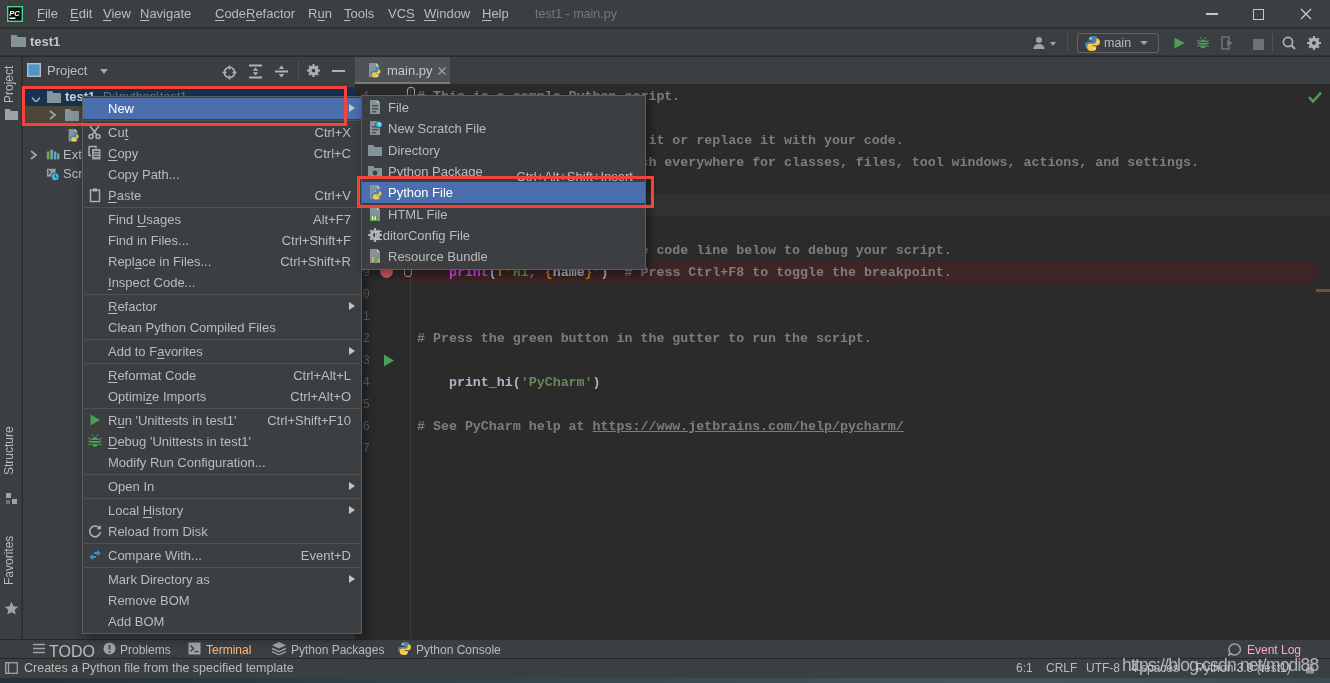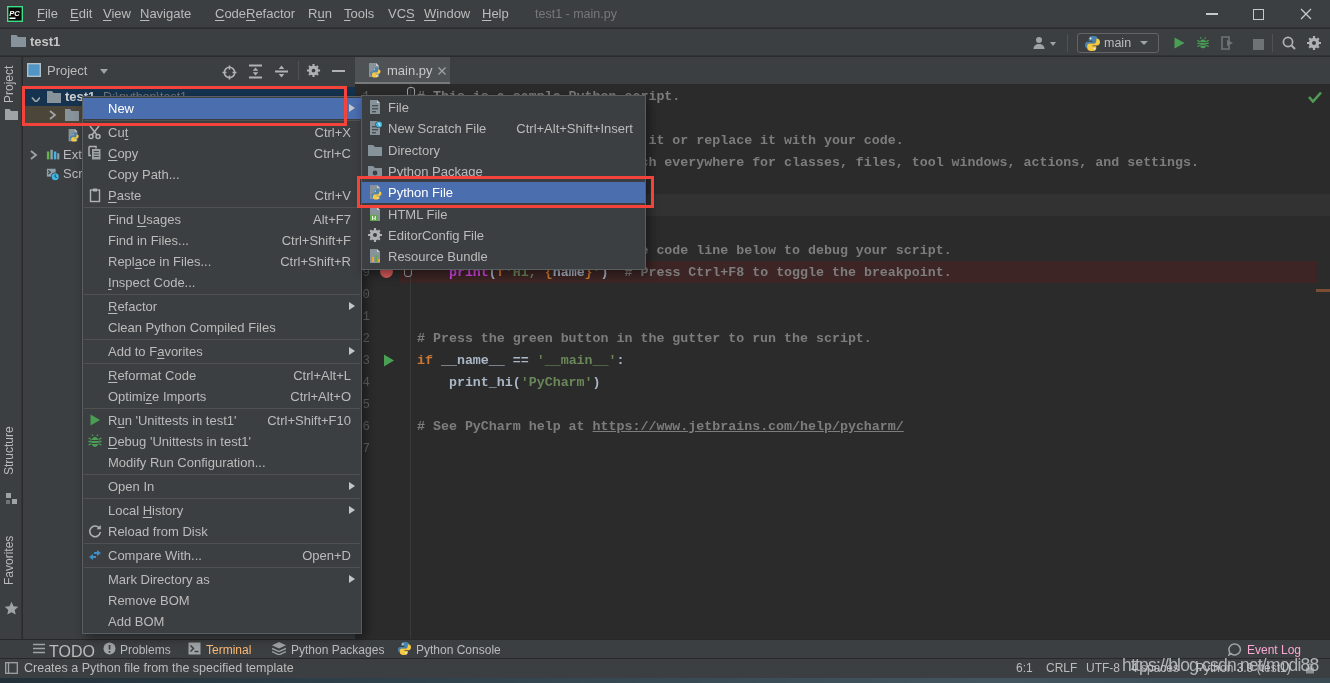--- a/index.html
+++ b/index.html
@@ -223,21 +223,20 @@
 <div class="abs" style="left:411px;top:194px;width:919px;height:22px;background:#323232;"></div>
 <div class="abs" style="left:399px;top:261px;width:918px;height:22px;background:#3d2525;"></div>
 <div class="abs" style="left:410px;top:84px;width:1px;height:555px;background:#3a3a3a;"></div>
 <div class="code" style="left:417px;top:86px;"><span class="c-com"># This is a sample Python script.</span></div>
 <div class="code" style="left:417px;top:130px;"><span class="c-com"># Press Shift+F10 to execute it or replace it with your code.</span></div>
 <div class="code" style="left:417px;top:152px;"><span class="c-com"># Press Double Shift to search everywhere for classes, files, tool windows, actions, and settings.</span></div>
 <div class="code" style="left:417px;top:218px;"><span class="c-kw">def </span><span style="color:#ffc66d">print_hi</span>(name):</div>
 <div class="code" style="left:417px;top:240px;"><span class="c-com">    # Use a breakpoint in the code line below to debug your script.</span></div>
 <div class="code" style="left:417px;top:262px;">    <span class="c-bi">print</span>(<span class="c-kw">f</span><span class="c-str">'Hi, </span><span class="c-kw">{</span><span style="color:#a9b7c6;font-weight:bold">name</span><span class="c-kw">}</span><span class="c-str">'</span>)  <span class="c-com"># Press Ctrl+F8 to toggle the breakpoint.</span></div>
 <div class="code" style="left:417px;top:328px;"><span class="c-com"># Press the green button in the gutter to run the script.</span></div>
-<div class="code" style="left:417px;top:350px;"><span class="c-kw">if </span><span style="font-weight:bold">__name__</span> == <span class="c-str">'__main__'</span>:</div>
 <div class="code" style="left:417px;top:372px;">    print_hi(<span class="c-str">'PyCharm'</span>)</div>
 <div class="code" style="left:417px;top:416px;"><span class="c-com"># See PyCharm help at <span style="text-decoration:underline">https://www.jetbrains.com/help/pycharm/</span></span></div>
 <div class="ln" style="left:346px;top:86px;">1</div>
 <div class="ln" style="left:346px;top:108px;">2</div>
 <div class="ln" style="left:346px;top:130px;">3</div>
 <div class="ln" style="left:346px;top:152px;">4</div>
 <div class="ln" style="left:346px;top:174px;">5</div>
 <div class="ln" style="left:346px;top:196px;">6</div>
 <div class="ln" style="left:346px;top:218px;">7</div>
 <div class="ln" style="left:346px;top:240px;">8</div>
@@ -529,21 +528,21 @@
       </div>
       <div class="sep" style="top:446px;"></div>
       <div class="mi" style="top:448px;">
         <div class="ic">
           <svg style="" width="16" height="16" viewBox="0 0 16 16">
             <path d="M2 10l4-3v2h3v2H6v2z" fill="#3d8fc4"></path>
             <path d="M14 6l-4 3V7H7V5h3V3z" fill="#3d8fc4"></path>
           </svg>
         </div>
         <div class="lab">Compare With...</div>
-        <div class="sc">Open+D</div>
+        <div class="sc">Event+D</div>
       </div>
       <div class="sep" style="top:470px;"></div>
       <div class="mi" style="top:472px;">
         <div class="lab">Mark Directory as</div>
         <div class="arr"></div>
       </div>
       <div class="mi" style="top:493px;">
         <div class="lab">Remove BOM</div>
       </div>
       <div class="mi" style="top:514px;">
@@ -570,21 +569,21 @@
             <path d="M10 1l3 3h-3z" fill="#c8ccce"></path>
             <rect x="5" y="6" width="6" height="1.4" fill="#4b4e50"></rect>
             <rect x="5" y="9" width="6" height="1.4" fill="#4b4e50"></rect>
             <rect x="5" y="12" width="4" height="1.4" fill="#4b4e50"></rect>
             <circle cx="12" cy="4.5" r="3.6" fill="#3c3f41"></circle>
             <circle cx="12" cy="4.5" r="3" fill="#40b6e0"></circle>
             <path d="M12 2.8v1.9l1.4.8" stroke="#fff" stroke-width="1" fill="none"></path>
           </svg>
         </div>
         <div class="lab" style="left:26px;">New Scratch File</div>
-        <div class="sc" style="right:12px;">Ctrl+Alt+Shift+Insert</div>
+        <div class="sc" style="right:12px;margin-top:48px;">Ctrl+Alt+Shift+Insert</div>
       </div>
       <div class="mi" style="top:43.6px;height:21.3px;line-height:21.3px;">
         <div class="ic" style="left:5px;">
           <svg style="" width="16" height="16" viewBox="0 0 16 16">
             <path d="M1 3h5l2 2h7v9H1z" fill="#87939a"></path>
           </svg>
         </div>
         <div class="lab" style="left:26px;">Directory</div>
       </div>
       <div class="mi" style="top:64.9px;height:21.3px;line-height:21.3px;">
@@ -627,21 +626,21 @@
           <svg style="" width="16" height="16" viewBox="0 0 16 16">
             <g fill="#afb1b3">
               <circle cx="8" cy="8" r="5.2"></circle>
             </g>
             <circle cx="8" cy="8" r="2" fill="#3c3f41"></circle>
             <g stroke="#afb1b3" stroke-width="2.2">
               <path d="M8 1v3M8 12v3M1 8h3M12 8h3M3.2 3.2l2 2M10.8 10.8l2 2M12.8 3.2l-2 2M5.2 10.8l-2 2"></path>
             </g>
           </svg>
         </div>
-        <div class="lab" style="left:26px;">EditorConfig File</div>
+        <div class="lab" style="left:12px;">EditorConfig File</div>
       </div>
       <div class="mi" style="top:150.10000000000002px;height:21.3px;line-height:21.3px;">
         <div class="ic" style="left:5px;">
           <svg style="" width="16" height="16" viewBox="0 0 16 16">
             <path d="M3 1h7l3 3v11H3z" fill="#87939a"></path>
             <path d="M10 1l3 3h-3z" fill="#c8ccce"></path>
             <rect x="5" y="9" width="2" height="5" fill="#e8a33d"></rect>
             <rect x="8" y="7" width="2" height="7" fill="#62a846"></rect>
             <rect x="11" y="11" width="2" height="3" fill="#e8a33d"></rect>
           </svg>

